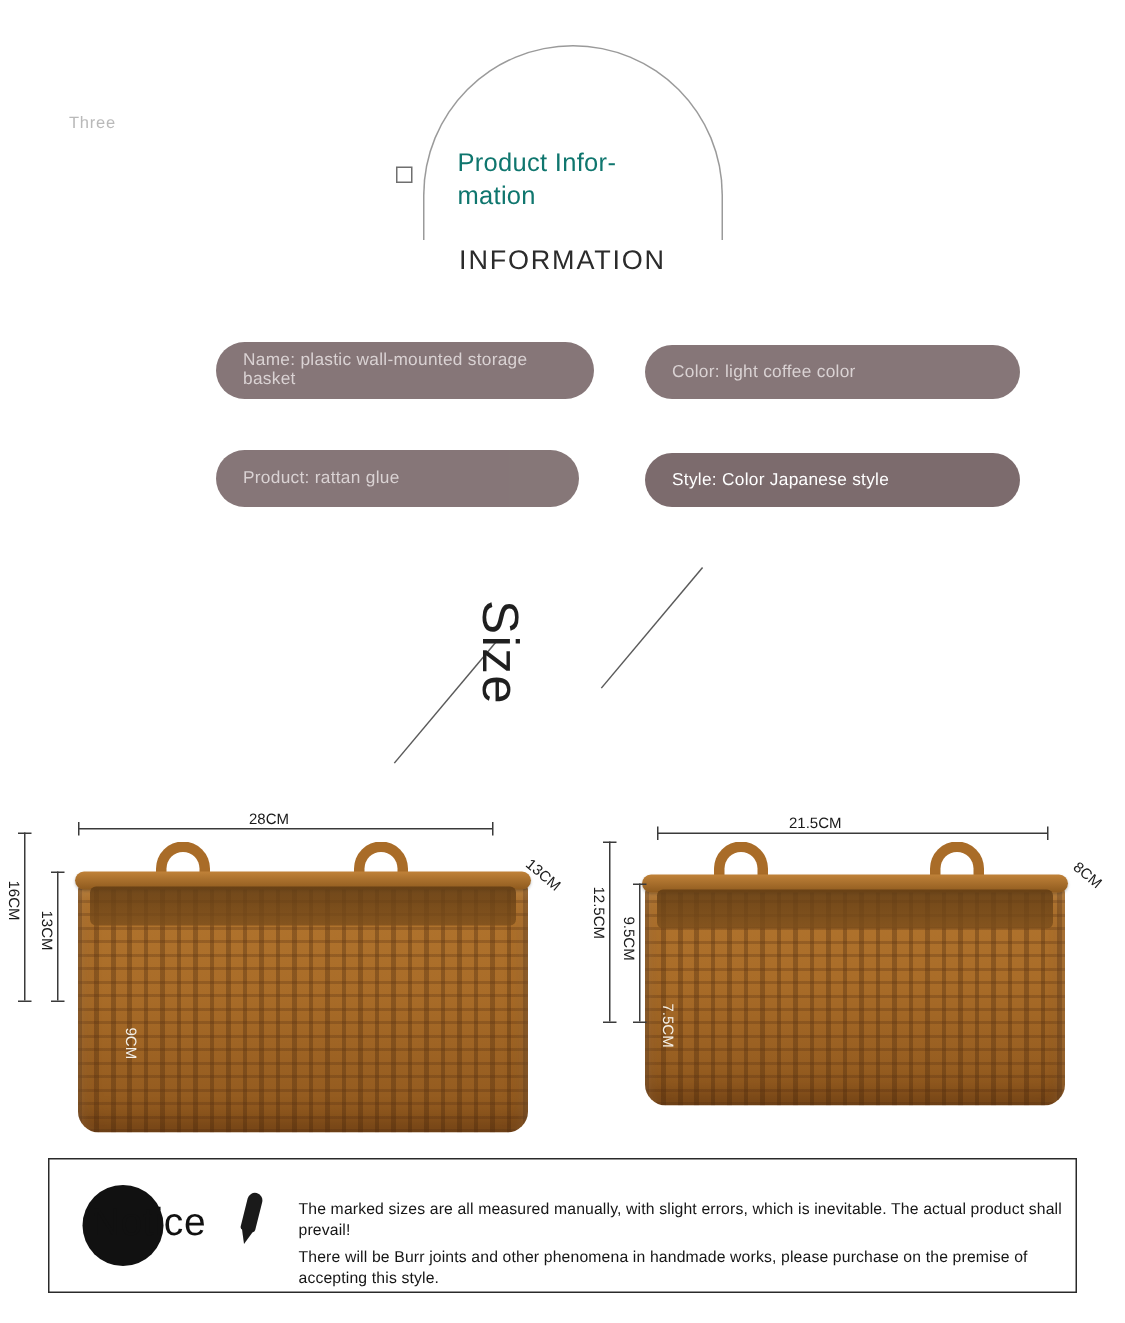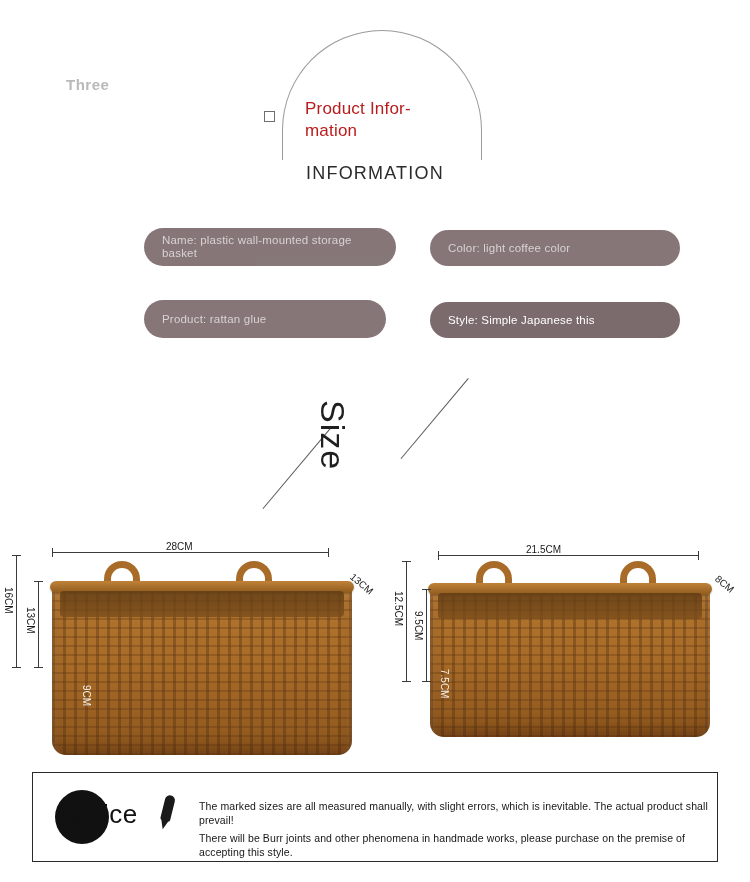--- a/index.html
+++ b/index.html
@@ -14,26 +14,25 @@
     overflow: hidden;
   }
 
   
   .header {
     position: relative;
     height: 200px;
   }
   .three-label {
     position: absolute;
-    left: 66px;
+    left: 46px;
     top: 76px;
-    font-size: 15px;
+    font-size: 11px;
     color: #b9b9b9;
     letter-spacing: .5px;
-    font-weight: bold;
   }
   .arc {
     position: absolute;
     left: 282px;
     top: 30px;
     width: 200px;
     height: 130px;
     border: 1px solid #9a9a9a;
     border-radius: 110px 110px 0 0;
     border-bottom: none;
@@ -46,21 +45,21 @@
     height: 11px;
     border: 1px solid #6f6f6f;
     background: #fff;
   }
   .prod-title {
     position: absolute;
     left: 305px;
     top: 98px;
     font-size: 17px;
     line-height: 22px;
-    color: #b91c1c;
+    color: #0f766e;
     width: 140px;
     letter-spacing: .2px;
   }
   .prod-title-ghost {
     position: absolute;
     left: 305px;
     top: 120px;
     font-size: 13px;
     color: #d9d9d9;
     letter-spacing: .5px;
@@ -290,21 +289,21 @@
   <div class="pill pill-1 faded">
     <span class="pill-text">Name: plastic wall-mounted storage basket</span>
   </div>
   <div class="pill pill-2 faded">
     <span class="pill-text">Color: light coffee color</span>
   </div>
   <div class="pill pill-3 faded">
     <span class="pill-text">Product: rattan glue</span>
   </div>
   <div class="pill pill-4">
-    <span class="pill-text">Style: Simple Japanese this</span>
+    <span class="pill-text">Style: Color Japanese style</span>
   </div>
 </div>
 
 <div class="size-block">
   <div class="diag diag-a"></div>
   <div class="diag diag-b"></div>
   <div class="size-word">Size</div>
   <div class="size-ghost"></div>
 </div>
 

